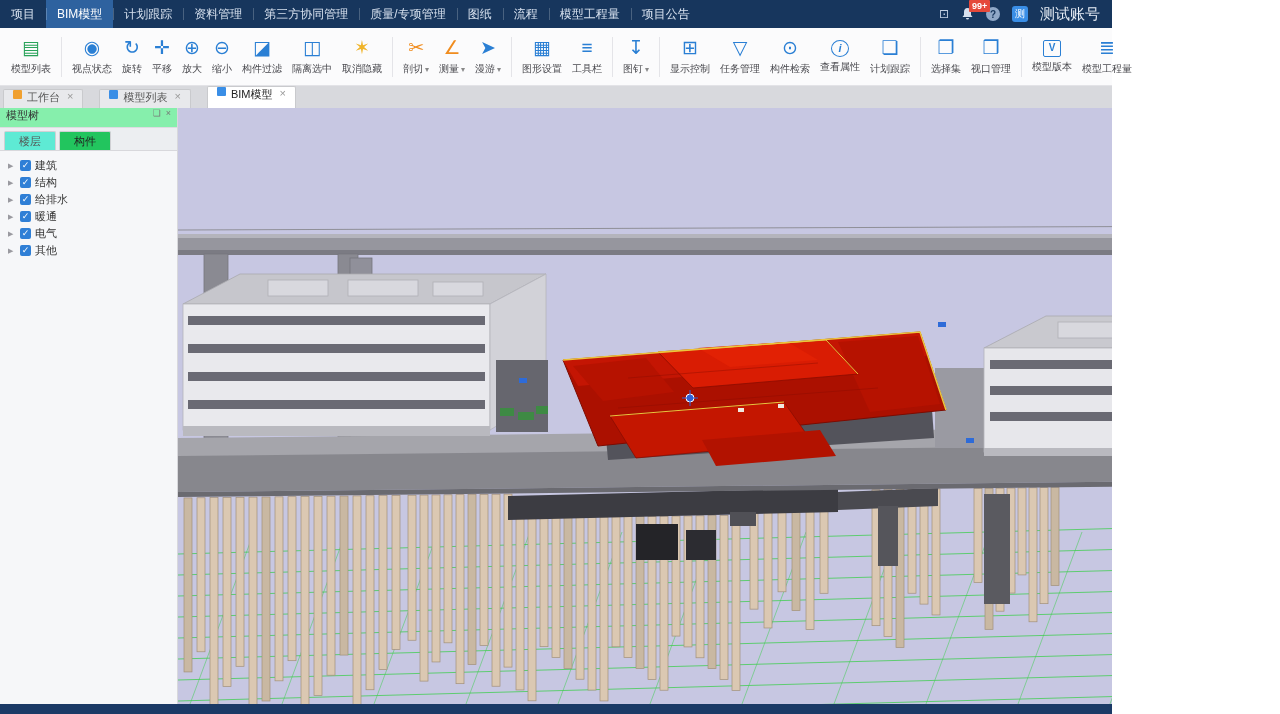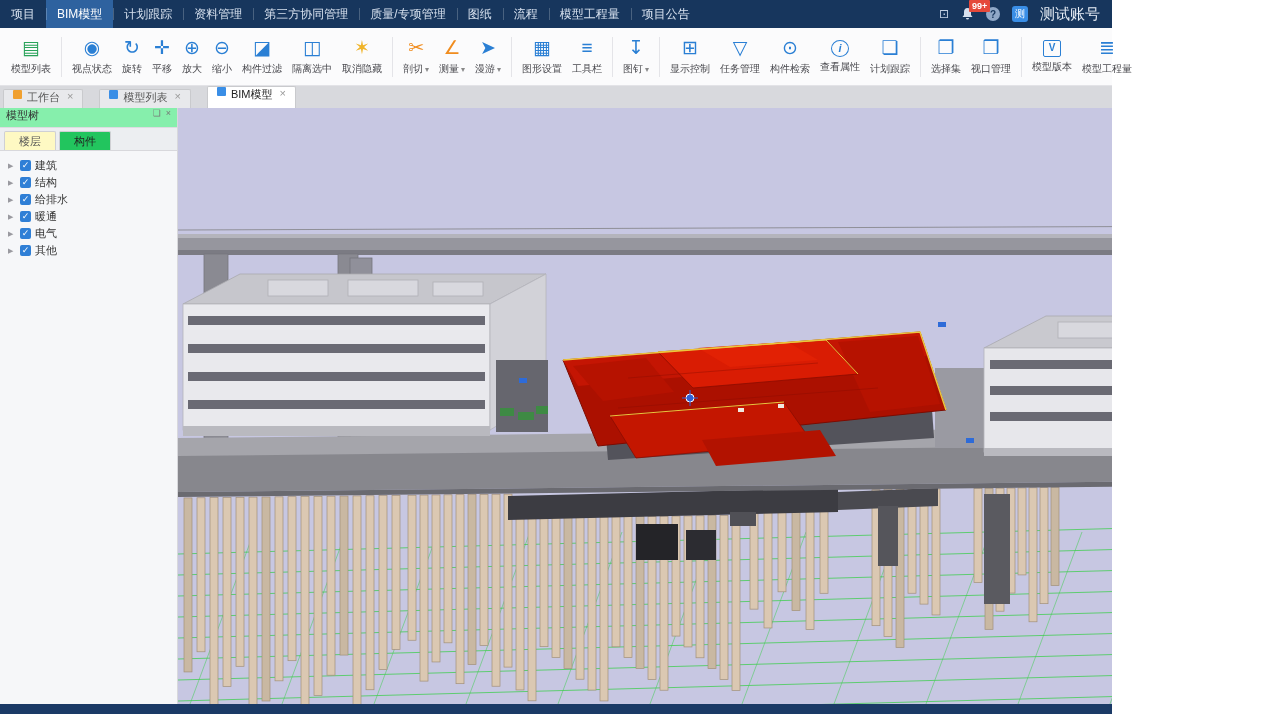--- a/index.html
+++ b/index.html
@@ -40,21 +40,21 @@
   .tab-close{font-size:11px;color:#999;margin-left:2px}
 
   
   .main{flex:1;display:flex;min-height:0}
 
   .sidepanel{width:178px;background:#f6f7f9;border-right:1px solid #d8d8dc;display:flex;flex-direction:column;flex:0 0 auto}
   .panel-header{height:20px;display:flex;align-items:flex-start;padding:0 6px;font-size:11px;color:#333;background:#86efac;border-bottom:1px solid #dcdce0}
   .panel-header-icons{margin-left:auto;display:flex;gap:5px;font-size:9px;color:#777}
   .panel-header-icons span{cursor:pointer}
   .panel-tabs{display:flex;height:23px;background:#eceef1;border-bottom:1px solid #d8d8dc;padding:3px 0 0 4px}
-  .panel-tab{width:52px;display:flex;align-items:center;justify-content:center;font-size:11px;color:#555;background:#fef9c3;border:1px solid #cfd0d4;border-bottom:none;margin-right:3px;border-radius:2px 2px 0 0;cursor:pointer}
+  .panel-tab{width:52px;display:flex;align-items:center;justify-content:center;font-size:11px;color:#555;background:#5eead4;border:1px solid #cfd0d4;border-bottom:none;margin-right:3px;border-radius:2px 2px 0 0;cursor:pointer}
   .panel-tab.active{background:#22c55e;color:#222}
   .tree{padding:6px 0;font-size:11px;color:#333;overflow:auto}
   .tree-item{height:17px;display:flex;align-items:center;gap:4px;padding-left:8px;cursor:pointer}
   .tree-arrow{color:#9a9aa0;font-size:7px;width:8px}
   .checkbox{width:11px;height:11px;background:#2f7fd6;border-radius:2px;color:#fff;font-size:9px;display:flex;align-items:center;justify-content:center;line-height:11px;flex:0 0 auto}
 
   .viewport{flex:1;position:relative;background:#c7c7e2;overflow:hidden}
   .viewport svg{display:block}
 
   .statusbar{height:10px;background:#1b3a66;flex:0 0 auto}

